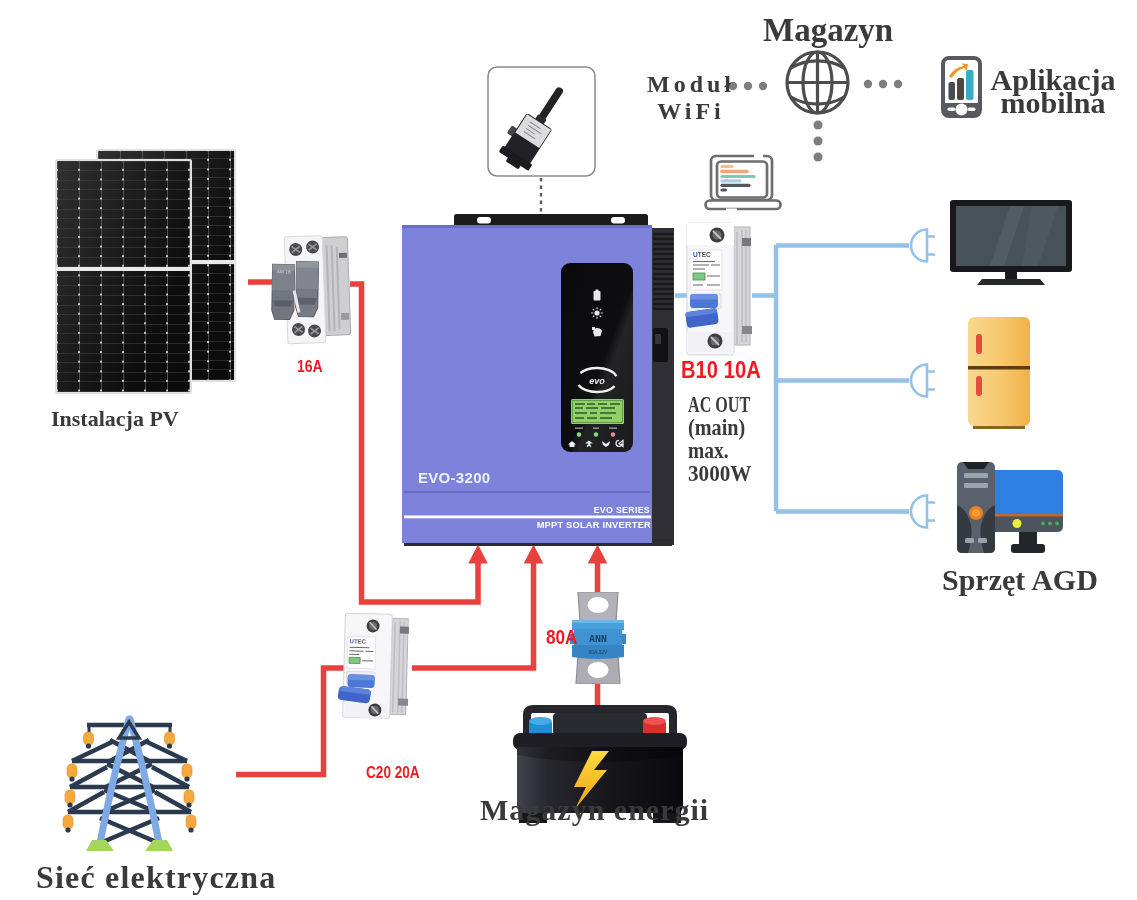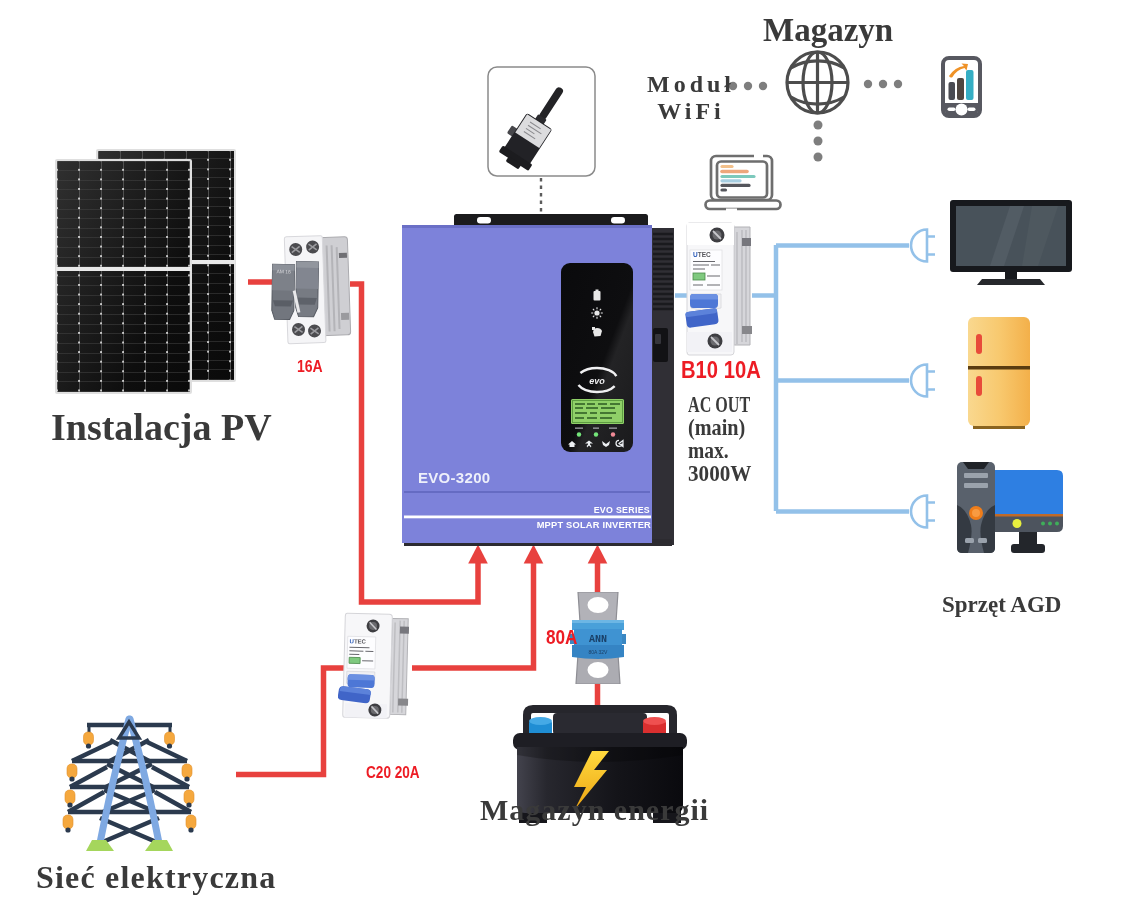--- a/index.html
+++ b/index.html
@@ -427,24 +427,25 @@
     <path d="M40,45 q-10,4 -14,20 q-2,10 3,28 h6 q5,0 5,-5 Z" fill="#343a42"></path>
     <circle cx="21" cy="53" r="7" fill="#ef7d1a"></circle>
     <circle cx="21" cy="53" r="4" fill="#f89b42"></circle>
     <rect x="10" y="78" width="9" height="5" rx="1.5" fill="#9aa2ac"></rect>
     <rect x="23" y="78" width="9" height="5" rx="1.5" fill="#9aa2ac"></rect>
   </g>
 </svg>
 
 <div class="lbl" style="left:763px;top:14px;font-size:33px;line-height:1;">Magazyn</div>
 <div class="lbl" style="left:615px;top:71px;width:96px;text-align:center;font-size:24px;letter-spacing:4px;line-height:26.5px;margin-left:28px;">Moduł<br>WiFi</div>
-<div class="lbl" style="left:51px;top:408px;font-size:38px;letter-spacing:0;line-height:1;">Instalacja PV</div>
+<div class="lbl" style="left:985px;top:69px;width:136px;text-align:center;font-size:30px;letter-spacing:0;line-height:22.5px;">Aplikacja<br>mobilna</div>
+<div class="lbl" style="left:51px;top:408px;font-size:22px;letter-spacing:0;line-height:1;">Instalacja PV</div>
 <div class="lbl" style="left:36px;top:861px;font-size:32px;letter-spacing:1.2px;line-height:1;">Sieć elektryczna</div>
 <div class="lbl" style="left:480px;top:795px;font-size:30px;letter-spacing:1px;line-height:1;">Magazyn energii</div>
-<div class="lbl" style="left:942px;top:593px;font-size:23px;letter-spacing:0;line-height:1;">Sprzęt AGD</div>
+<div class="lbl" style="left:942px;top:565px;font-size:30px;letter-spacing:0;line-height:1;">Sprzęt AGD</div>
 <div class="lbl" style="left:688px;top:393px;font-size:23px;line-height:1;transform:scaleX(0.70);transform-origin:0 0;">AC OUT</div>
 <div class="lbl" style="left:688px;top:416px;font-size:23px;line-height:1;transform:scaleX(0.88);transform-origin:0 0;">(main)</div>
 <div class="lbl" style="left:688px;top:439px;font-size:23px;line-height:1;transform:scaleX(0.85);transform-origin:0 0;">max.</div>
 <div class="lbl" style="left:688px;top:462px;font-size:23px;line-height:1;transform:scaleX(0.92);transform-origin:0 0;">3000W</div>
 <div class="red" style="left:297px;top:357px;font-size:16.5px;transform:scaleX(0.85);transform-origin:0 0;">16A</div>
 <div class="red" style="left:681px;top:357px;font-size:23.5px;transform:scaleX(0.86);transform-origin:0 0;">B10 10A</div>
 <div class="red" style="left:366px;top:764px;font-size:16px;transform:scaleX(0.85);transform-origin:0 0;">C20 20A</div>
 <div class="red" style="left:546px;top:626px;font-size:19.5px;transform:scaleX(0.88);transform-origin:0 0;">80A</div>
 
 </div>

